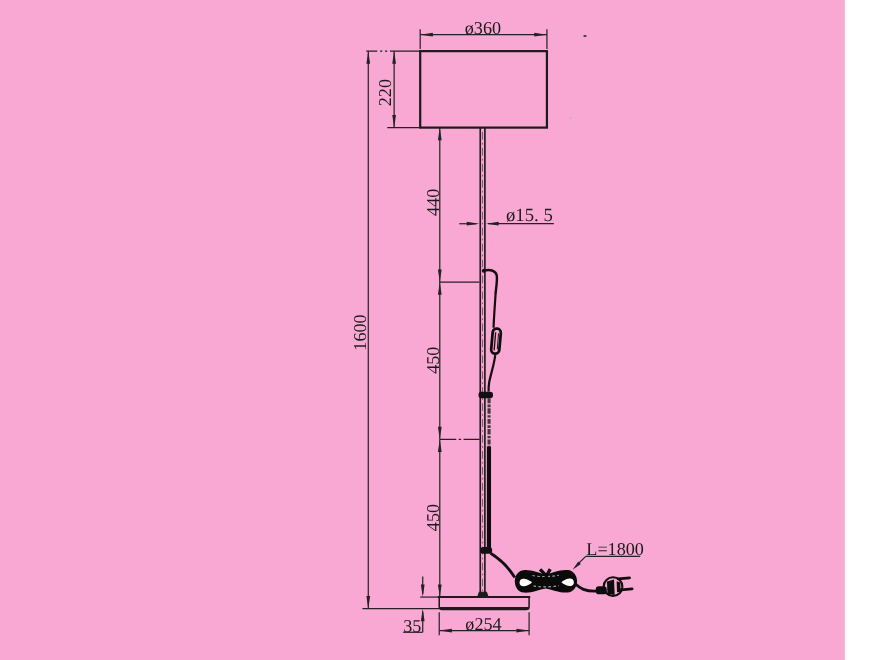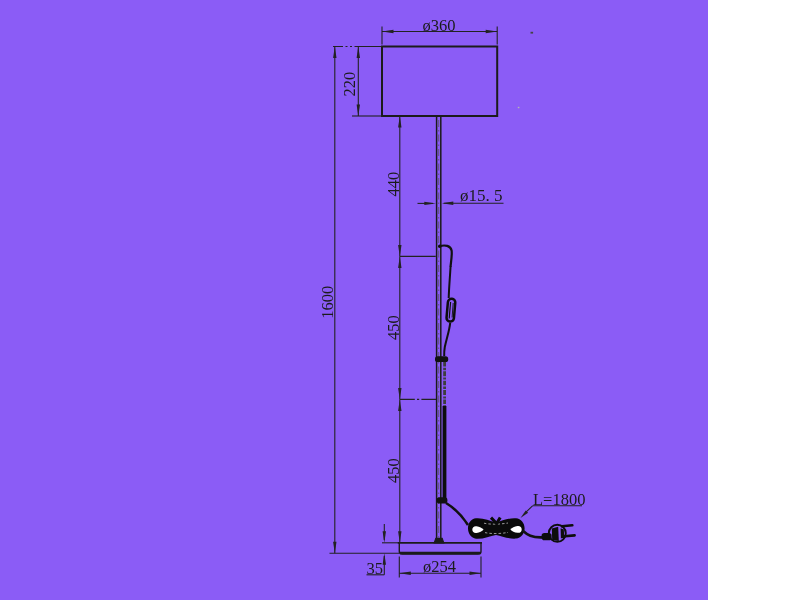--- a/index.html
+++ b/index.html
@@ -1,16 +1,16 @@
 <!DOCTYPE html>
 <html><head>
 <meta charset="utf-8">
 <style>
   html,body{margin:0;padding:0;background:#ffffff;}
-  .page{width:708px;height:600px;position:relative;background:#8b5cf6;overflow:hidden;}
+  .page{width:768px;height:600px;position:relative;background:#f9a8d4;overflow:hidden;}
   svg{position:absolute;top:0;left:0;}
   text{font-family:"Liberation Serif", serif;fill:#1b1b1b;}
 </style>
 </head>
 <body>
 <div class="page">
 <svg width="800" height="600" viewBox="0 0 800 600">
 <g stroke="#222222" fill="none" stroke-width="1.1">
 
 <rect x="382" y="46.5" width="115.2" height="69.5" stroke="#1b1b1b" stroke-width="2"></rect>

